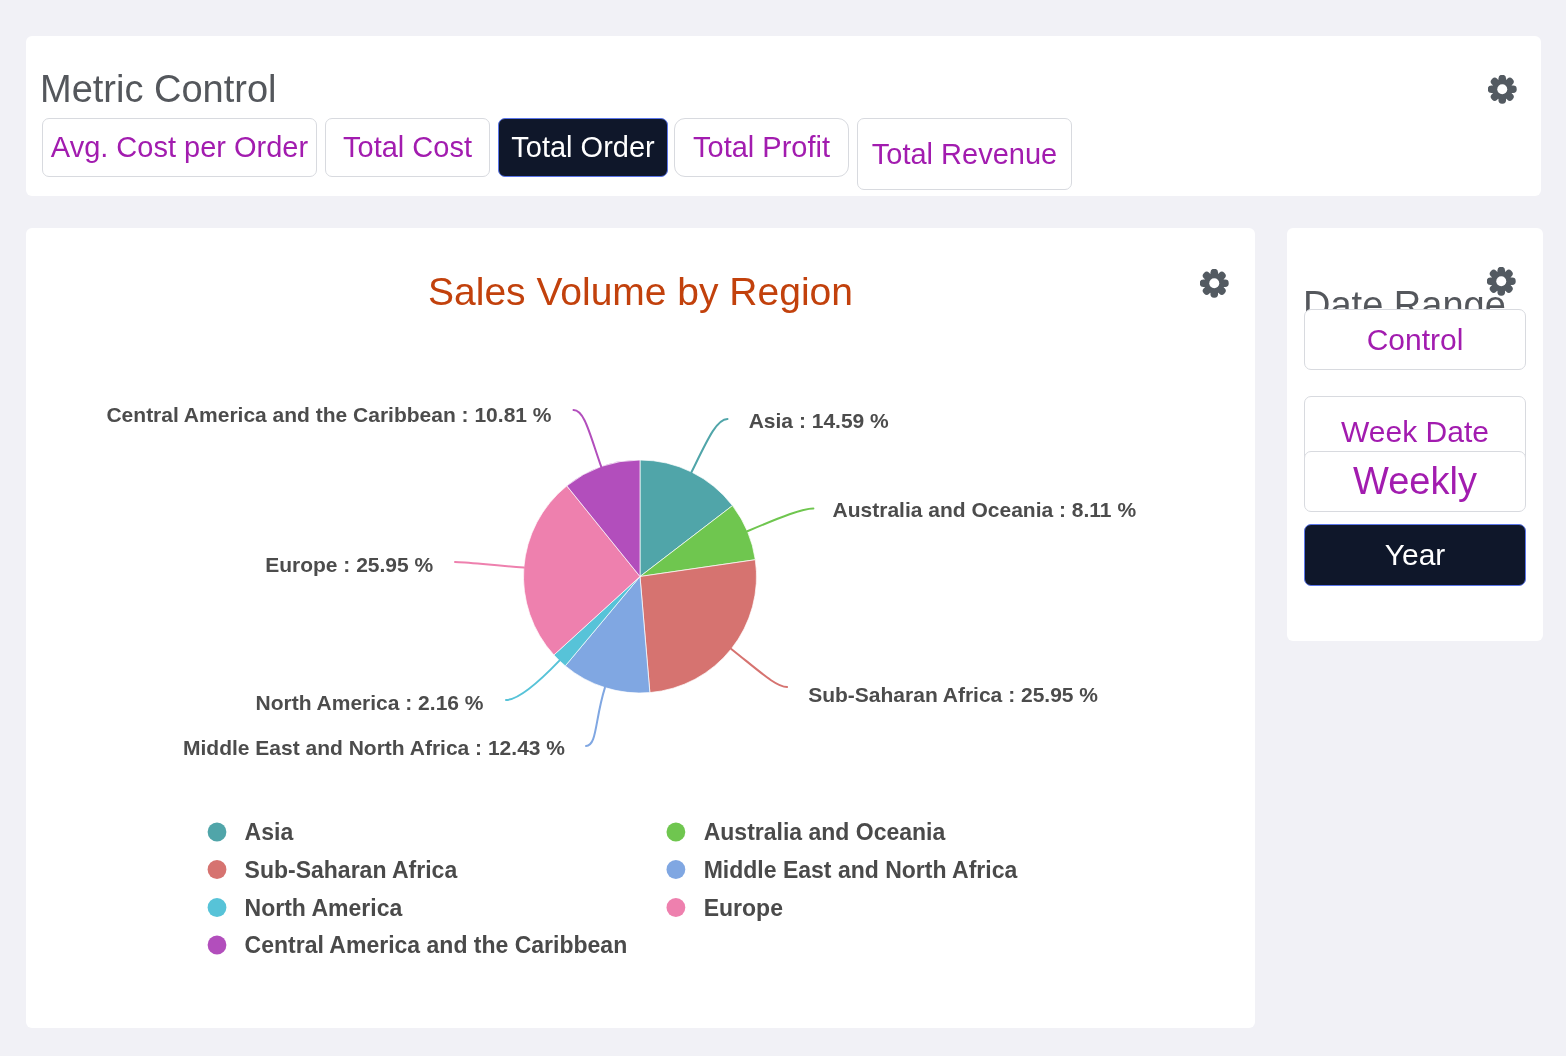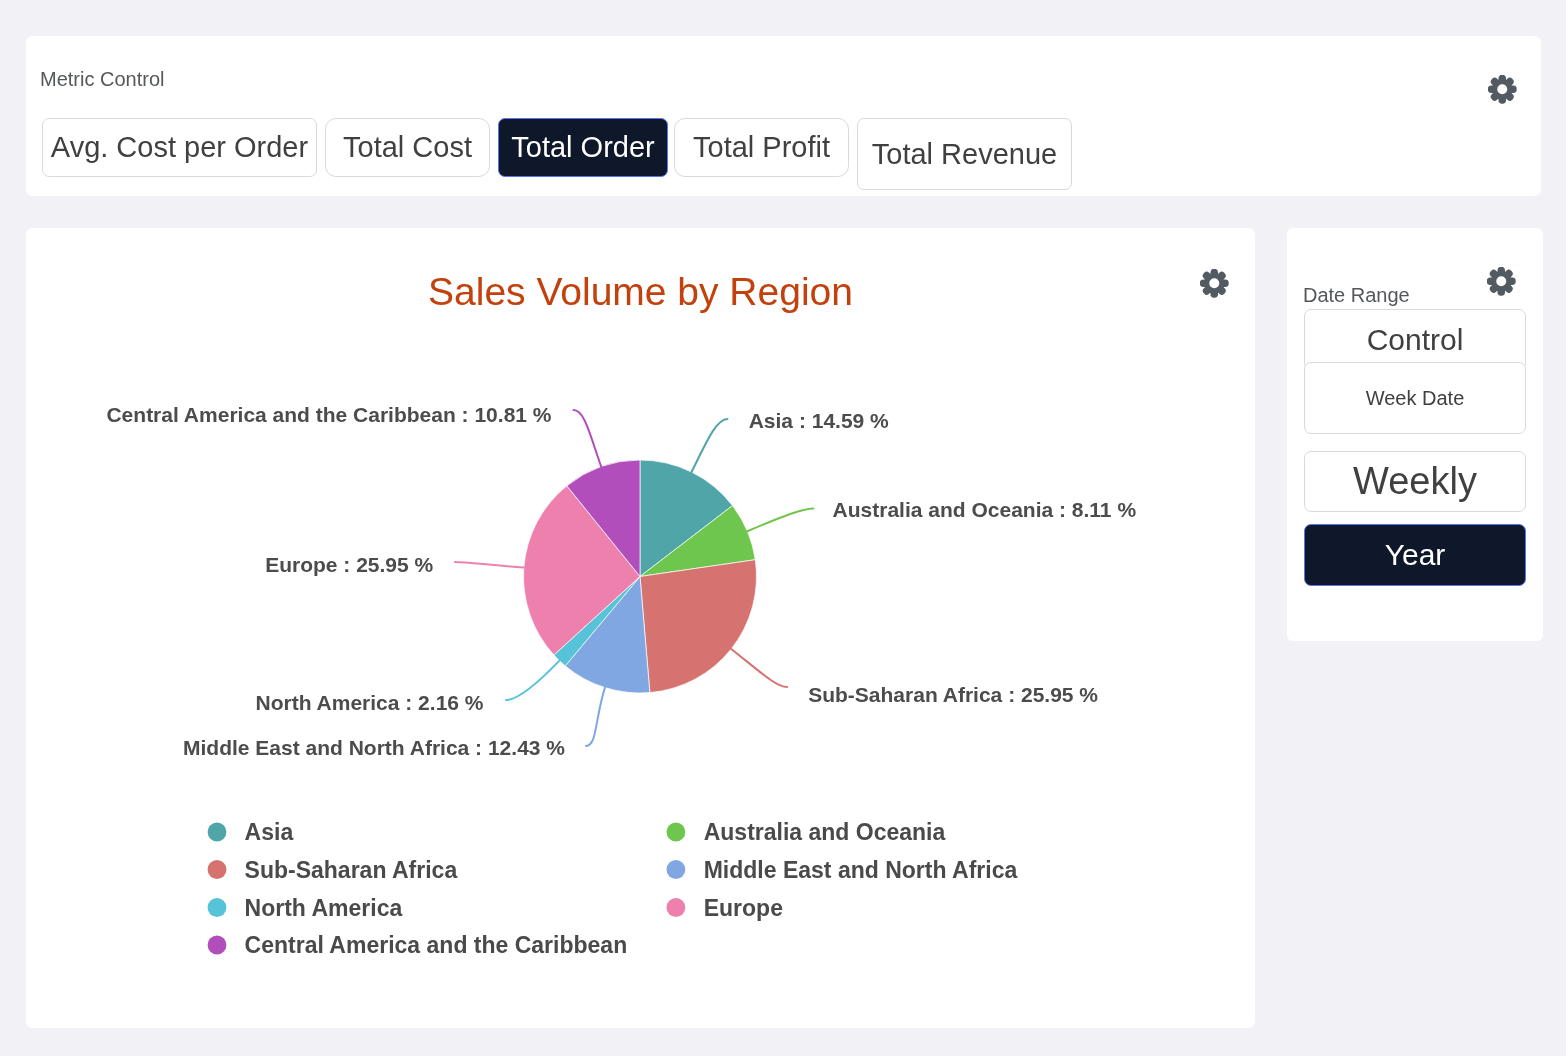--- a/index.html
+++ b/index.html
@@ -1,19 +1,19 @@
 <!DOCTYPE html>
 <html><head><meta charset="utf-8">
 <style>
 * { margin:0; padding:0; box-sizing:border-box; }
 html,body { width:1566px; height:1056px; background:#f1f1f6; font-family:"Liberation Sans",sans-serif; }
 .card { position:absolute; background:#fff; border-radius:6px; }
-.hdr { position:absolute; font-size:20px; color:#54575C; }
+.hdr { position:absolute; font-size:38px; color:#54575C; }
 .btn { position:absolute; display:flex; align-items:center; justify-content:center;
-   background:#fff; border:1px solid #D8DADF; border-radius:7px; font-size:29px; color:#404040; }
+   background:#fff; border:1px solid #D8DADF; border-radius:7px; font-size:29px; color:#a21caf; }
 .btn.sel { background:#0f172a; border-color:#5B76EA; color:#fff; }
 .plabel { font-size:21px; font-weight:bold; fill:#4C4C4C; }
 .leg { font-size:23px; font-weight:bold; fill:#4A4A4A; }
 </style></head>
 <body>
 <div class="card" style="left:26px;top:36px;width:1515px;height:160px;"></div>
 <div class="hdr" style="left:40px;top:68px;">Metric Control</div>
 <svg style="position:absolute;left:1488px;top:75px" width="28.5" height="28.5" viewBox="0 0 28 28">
     <g fill="#535A61">
       <rect x="10.3" y="-0.2" width="7.4" height="9.5" rx="3.4" transform="rotate(0 14 14)"></rect>
@@ -22,21 +22,21 @@
       <rect x="10.3" y="-0.2" width="7.4" height="9.5" rx="3.4" transform="rotate(135 14 14)"></rect>
       <rect x="10.3" y="-0.2" width="7.4" height="9.5" rx="3.4" transform="rotate(180 14 14)"></rect>
       <rect x="10.3" y="-0.2" width="7.4" height="9.5" rx="3.4" transform="rotate(225 14 14)"></rect>
       <rect x="10.3" y="-0.2" width="7.4" height="9.5" rx="3.4" transform="rotate(270 14 14)"></rect>
       <rect x="10.3" y="-0.2" width="7.4" height="9.5" rx="3.4" transform="rotate(315 14 14)"></rect>
       <circle cx="14" cy="14" r="10"></circle>
     </g>
     <circle cx="14" cy="14" r="4.9" fill="#fff"></circle>
   </svg>
 <div class="btn" style="left:42px;top:118px;width:275px;height:59px;">Avg. Cost per Order</div>
-<div class="btn" style="left:325px;top:118px;width:165px;height:59px;border-radius:11px;">Total Cost</div>
+<div class="btn" style="left:325px;top:118px;width:165px;height:59px;">Total Cost</div>
 <div class="btn sel" style="left:498px;top:118px;width:170px;height:59px;">Total Order</div>
 <div class="btn" style="left:674px;top:118px;width:175px;height:59px;border-radius:11px;">Total Profit</div>
 <div class="btn" style="left:857px;top:118px;width:215px;height:72px;">Total Revenue</div>
 
 <div class="card" style="left:26px;top:228px;width:1229px;height:800px;"></div>
 <div style="position:absolute;left:26px;top:270px;width:1229px;text-align:center;font-size:39px;color:#c2410c;">Sales Volume by Region</div>
 <svg style="position:absolute;left:1200px;top:269px" width="28.5" height="28.5" viewBox="0 0 28 28">
     <g fill="#535A61">
       <rect x="10.3" y="-0.2" width="7.4" height="9.5" rx="3.4" transform="rotate(0 14 14)"></rect>
       <rect x="10.3" y="-0.2" width="7.4" height="9.5" rx="3.4" transform="rotate(45 14 14)"></rect>
@@ -98,15 +98,15 @@
       <rect x="10.3" y="-0.2" width="7.4" height="9.5" rx="3.4" transform="rotate(135 14 14)"></rect>
       <rect x="10.3" y="-0.2" width="7.4" height="9.5" rx="3.4" transform="rotate(180 14 14)"></rect>
       <rect x="10.3" y="-0.2" width="7.4" height="9.5" rx="3.4" transform="rotate(225 14 14)"></rect>
       <rect x="10.3" y="-0.2" width="7.4" height="9.5" rx="3.4" transform="rotate(270 14 14)"></rect>
       <rect x="10.3" y="-0.2" width="7.4" height="9.5" rx="3.4" transform="rotate(315 14 14)"></rect>
       <circle cx="14" cy="14" r="10"></circle>
     </g>
     <circle cx="14" cy="14" r="4.9" fill="#fff"></circle>
   </svg>
 <div class="btn" style="left:1304px;top:309px;width:222px;height:61px;font-size:30px;">Control</div>
-<div class="btn" style="left:1304px;top:362px;width:222px;height:72px;font-size:20px;">Week Date</div>
+<div class="btn" style="left:1304px;top:396px;width:222px;height:72px;font-size:30px;">Week Date</div>
 <div class="btn" style="left:1304px;top:451px;width:222px;height:61px;font-size:38px;">Weekly</div>
 <div class="btn sel" style="left:1304px;top:524px;width:222px;height:62px;font-size:30px;">Year</div>
 
 </body></html>

